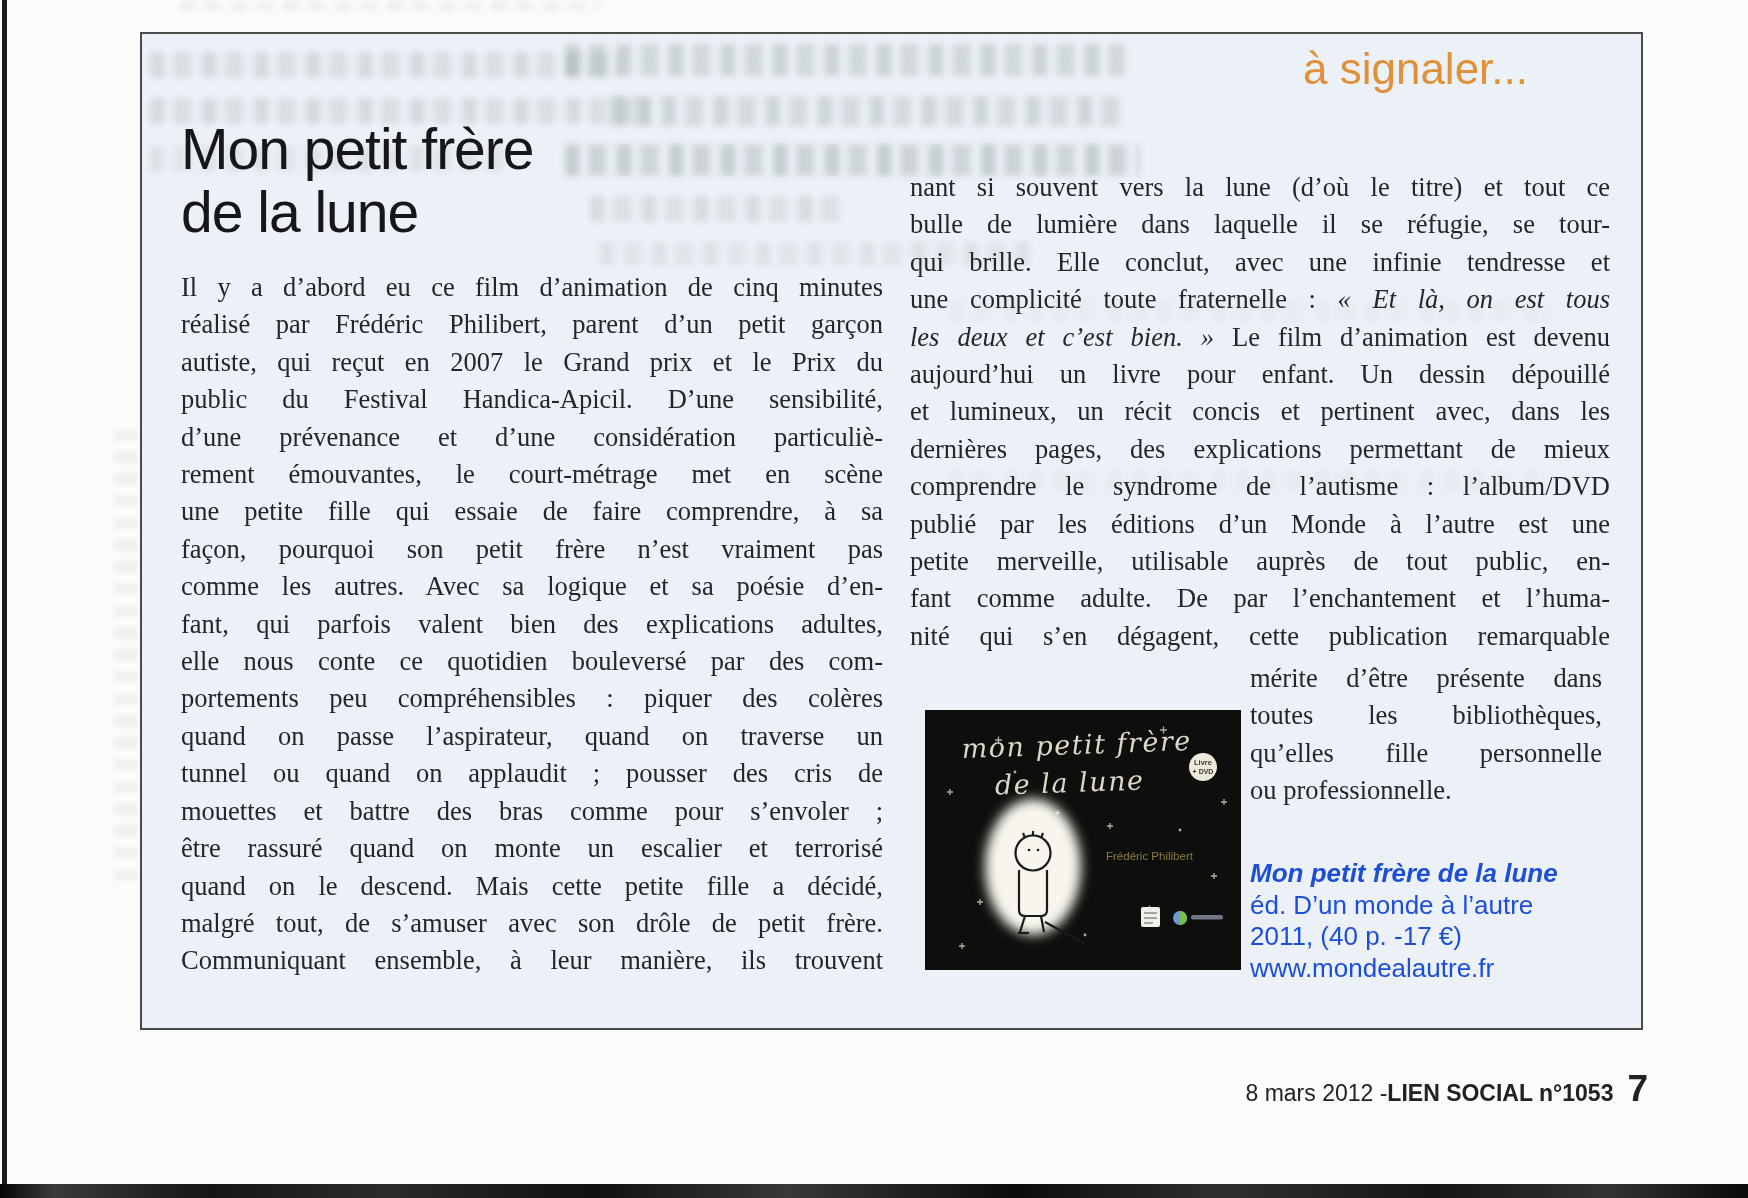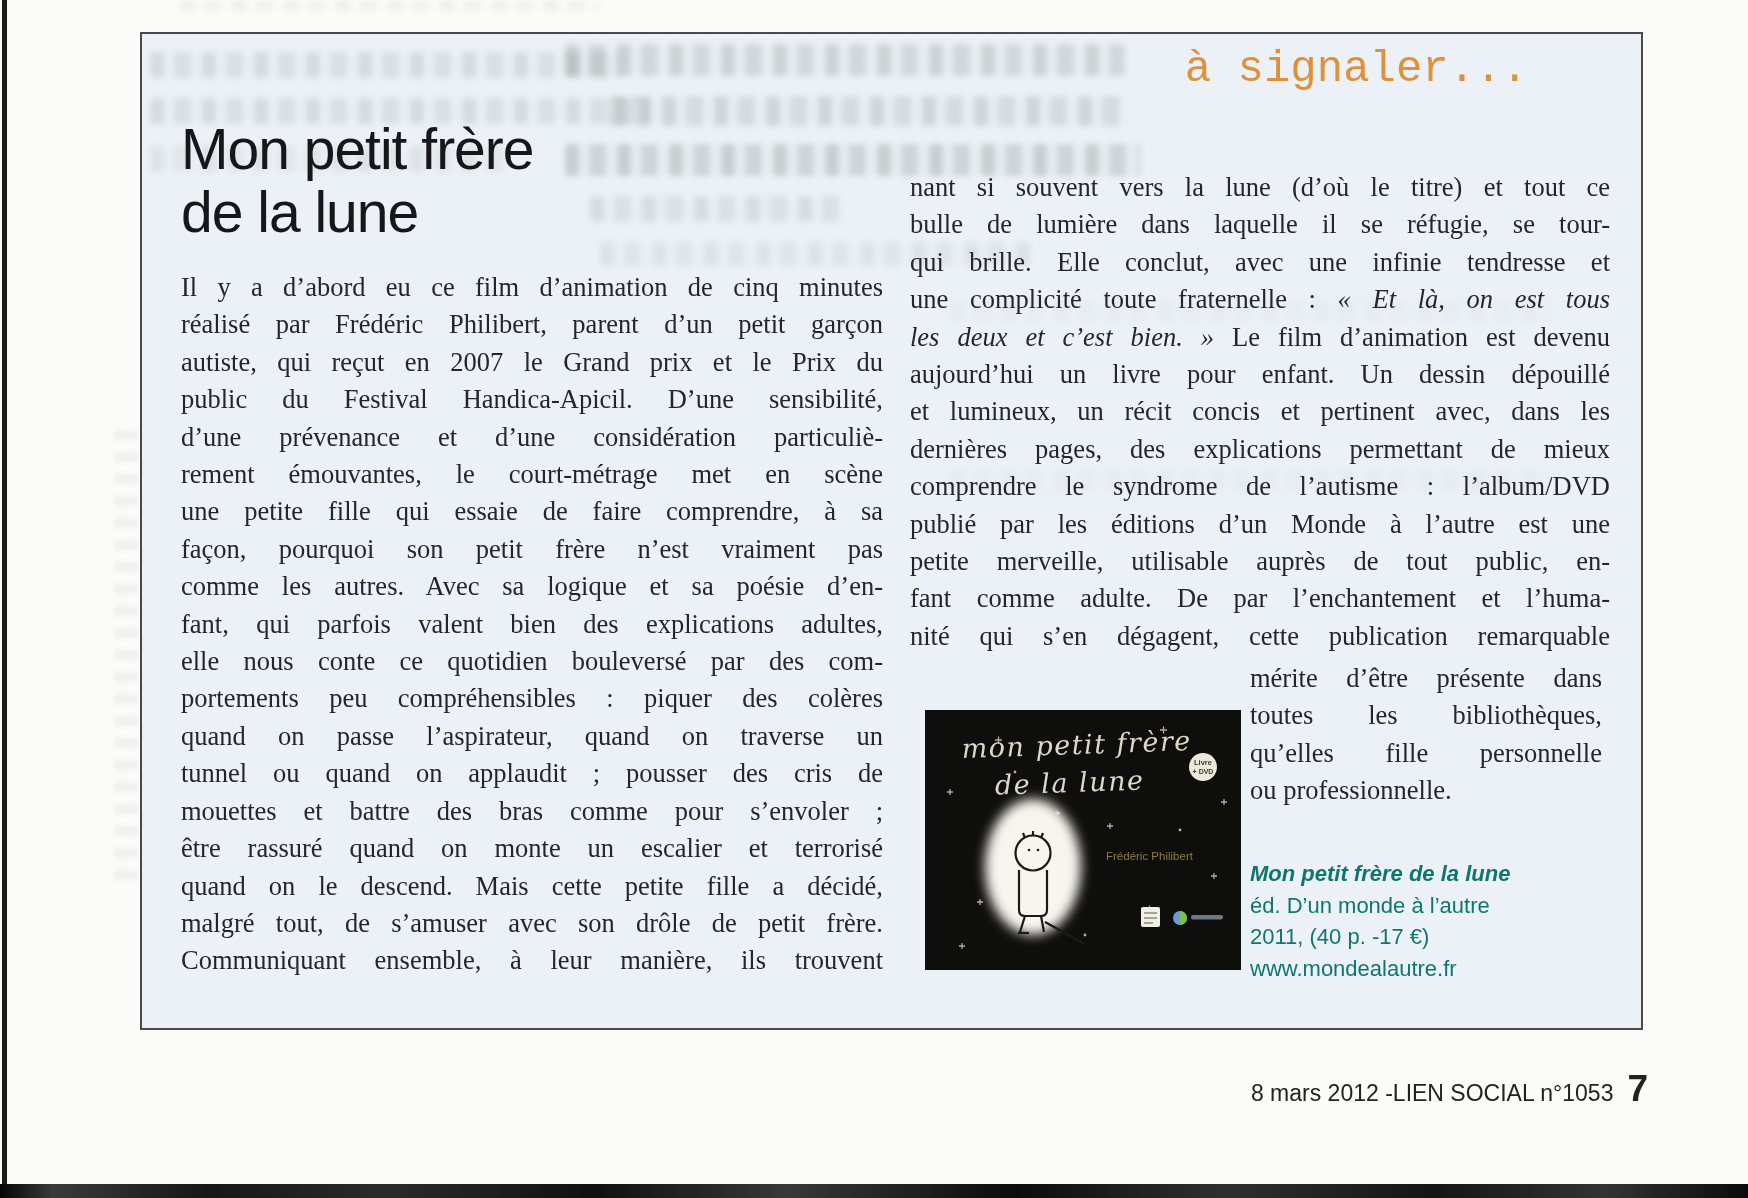--- a/index.html
+++ b/index.html
@@ -15,37 +15,36 @@
     position:absolute; left:140px; top:32px; width:1503px; height:998px;
     background:#ecf1f7; border:2px solid #4a4a4a; box-sizing:border-box;
   }
   .bleed { position:absolute; filter:blur(3px); opacity:.32; border-radius:3px; pointer-events:none;
     background:repeating-linear-gradient(90deg, rgba(104,118,108,.55) 0 14px, rgba(104,118,108,.07) 14px 24px, rgba(104,118,108,.45) 24px 41px, rgba(104,118,108,.05) 41px 52px); }
   .bleedv { position:absolute; filter:blur(2px); opacity:.16; pointer-events:none;
     background:repeating-linear-gradient(0deg, rgba(95,108,98,.45) 0 10px, rgba(95,108,98,.02) 10px 22px); }
   .section-label {
     position:absolute; top:44px; right:220px; font-size:44px; color:#df913a;
     letter-spacing:0px;
-    font-family:Liberation Mono, monospace;
   }
   .title {
     position:absolute; left:181px; top:118px; font-size:57px; line-height:63px;
     color:#17171a; letter-spacing:-1px; font-weight:400;
   }
   .serifcol { font-family:"Liberation Serif", serif; font-size:26.5px; color:#26262a; }
   .tline { text-align:justify; text-align-last:justify; line-height:37.4px; white-space:normal; }
   .leftcol  { position:absolute; left:181px; top:269px; width:702px;font-family:Liberation Serif, serif; }
   .rightcol { position:absolute; left:910px; top:169px; width:700px; }
   .wrapblock { position:absolute; left:1250px; top:660px; width:352px; }
   .wrapblock .tline:last-child { text-align-last:left; }
-  .colophon { position:absolute; left:1250px; top:858px; font-size:22px; line-height:31.5px; color:#0f766e; }
+  .colophon { position:absolute; left:1250px; top:858px; font-size:26px; line-height:31.5px; color:#1d4ed8; }
   .colophon .c-title { font-style:italic; font-weight:700; }
   .cover { position:absolute; left:925px; top:710px; width:316px; height:260px; }
   .footer { position:absolute; top:1068px; right:100px; display:flex; align-items:baseline; font-size:23px; color:#222; }
-  .footer .mag { font-weight:400; }
+  .footer .mag { font-weight:700; }
   .footer .pageno { font-weight:700; font-size:37px; margin-left:14px; }
   .it { font-style:italic; }
 </style>
 </head>
 <body>
 
 <div class="edge-left"></div>
 <div class="edge-bottom"></div>
 
 <div class="panel"></div>

